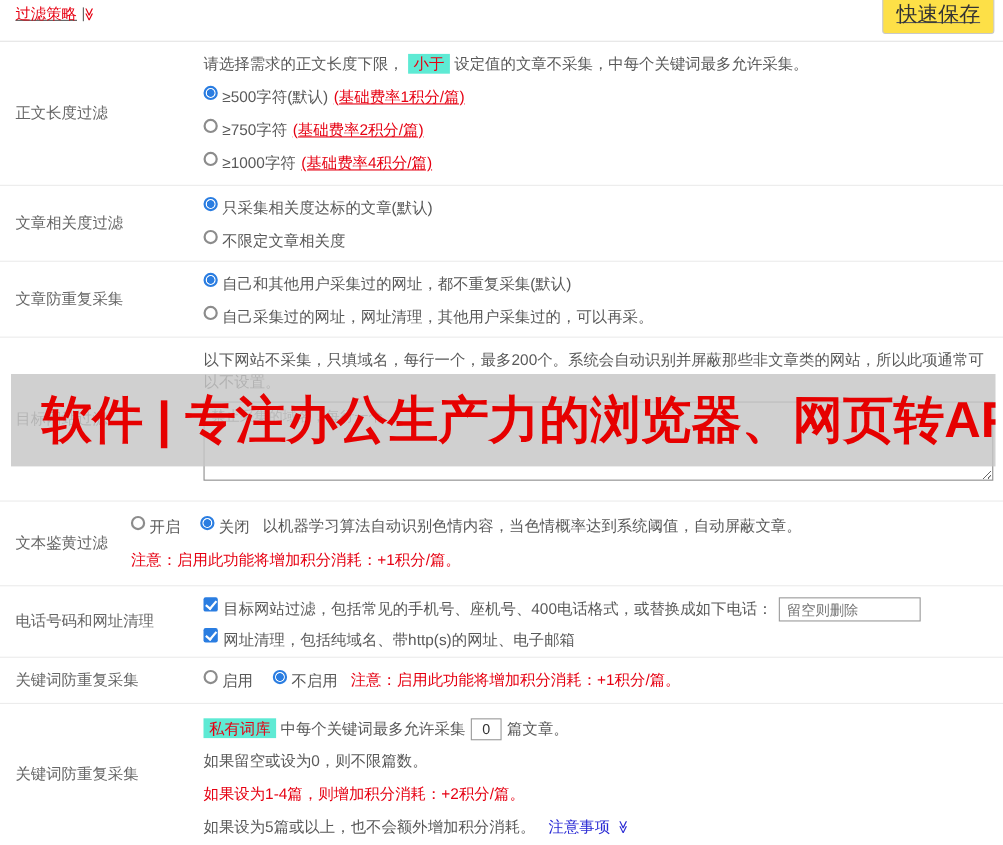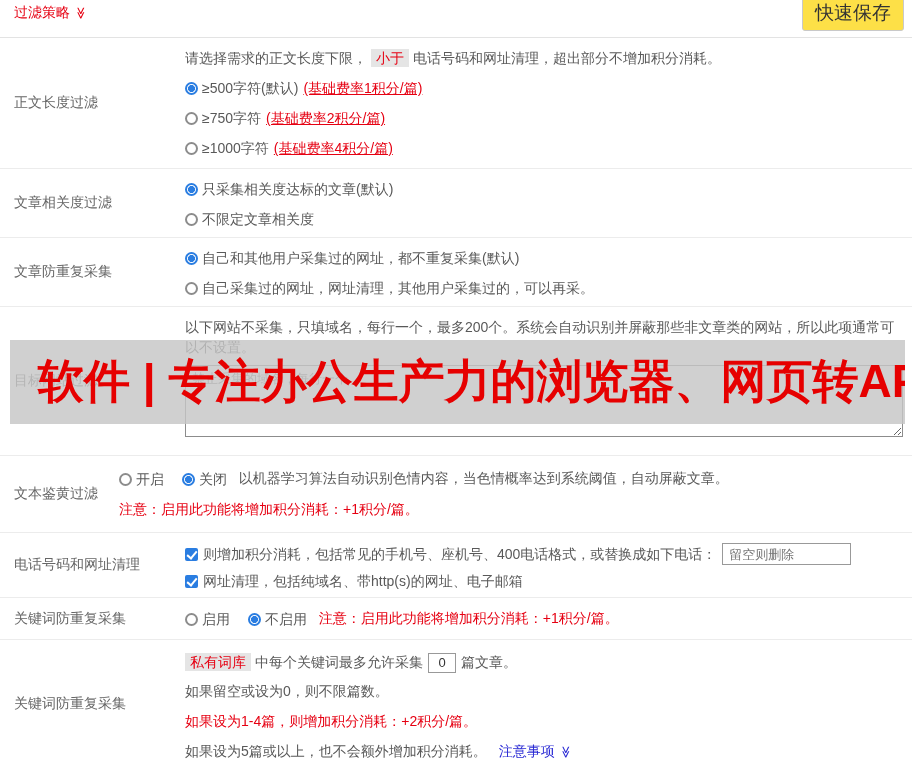--- a/index.html
+++ b/index.html
@@ -1,36 +1,36 @@
 <!DOCTYPE html>
 <html><head>
 <meta charset="utf-8">
 <style>
   html,body{margin:0;padding:0;background:#fff;}
   .page{width:912px;height:768px;position:relative;background:#fff;overflow:hidden;
         font-family:"Liberation Sans","DejaVu Sans",sans-serif;font-size:14px;color:#595959;}
   
   .hdr{height:38px;display:flex;align-items:center;justify-content:space-between;
-       padding:0 8px 12px 14px;border-bottom:1px solid #e3e3e3;box-sizing:border-box;}
+       padding:0 8px 12px 14px;border-bottom:1px solid #e3e3e3;box-sizing:border-box;text-decoration:underline;}
   .hdr-title{color:#e60012;font-size:14px;cursor:pointer;display:flex;align-items:center;}
   .chev{display:inline-block;transform:rotate(90deg);font-size:12px;margin-left:5px;line-height:1;}
   .chev.red{color:#e60012;}
   .chev.blue{color:#2a2ad4;}
   .save-btn{font-family:inherit;font-size:19px;color:#333;background:#fde047;border:1px solid #c9c9c9;
             border-radius:3px;padding:4px 12px;cursor:pointer;}
   
   .row{display:flex;border-bottom:1px solid #ececec;box-sizing:border-box;}
   .lbl{width:185px;min-width:185px;padding-left:14px;display:flex;align-items:center;
        color:#666;box-sizing:border-box;}
   .ctt{flex:1;padding-top:10px;padding-right:10px;box-sizing:border-box;}
   .line{line-height:20px;margin-bottom:10px;}
-  .opt{display:flex;align-items:center;cursor:pointer;}
+  .opt{display:flex;cursor:pointer;}
   .red{color:#e60012;}
   .u{text-decoration:underline;}
-  .tag{color:#e60012;background:#e5e5e5;padding:1px 5px;margin:0 4px;}
+  .tag{color:#e60012;background:#5eead4;padding:1px 5px;margin:0 4px;}
   .link{color:#2a2ad4;cursor:pointer;}
   
   .radio{width:9px;height:9px;border-radius:50%;border:2px solid #8c8c8c;background:#fff;
          display:inline-block;margin-right:4px;flex:none;}
   .radio.on{border-color:#2a7de1;background:radial-gradient(circle,#2a7de1 0 3.2px,#fff 3.8px);}
   .cbx{width:13px;height:13px;border-radius:2px;background:#2a7de1;display:inline-block;
        margin-right:5px;position:relative;flex:none;}
   .cbx::after{content:"";position:absolute;left:4px;top:1px;width:4px;height:8px;
        border:solid #fff;border-width:0 2px 2px 0;transform:rotate(40deg);}
   
@@ -56,21 +56,21 @@
       <span>过滤策略</span>
       <span class="chev red">≫</span>
     </div>
     <button class="save-btn">快速保存</button>
   </div>
 
   <div class="row" style="height:131px">
     <div class="lbl">正文长度过滤</div>
     <div class="ctt">
       <div class="line">
-        <span>请选择需求的正文长度下限，</span><span class="tag">小于</span><span>电话号码和网址清理，超出部分不增加积分消耗。</span>
+        <span>请选择需求的正文长度下限，</span><span class="tag">小于</span><span>设定值的文章不采集，中每个关键词最多允许采集。</span>
       </div>
       <div class="line opt">
         <span class="radio on"></span>
         <span>≥500字符(默认)</span>
         <span class="red u" style="margin-left:5px">(基础费率1积分/篇)</span>
       </div>
       <div class="line opt">
         <span class="radio"></span>
         <span>≥750字符</span>
         <span class="red u" style="margin-left:5px">(基础费率2积分/篇)</span>
@@ -135,21 +135,21 @@
       <div class="line red">注意：启用此功能将增加积分消耗：+1积分/篇。</div>
     </div>
     <div class="lbl">文本鉴黄过滤</div>
   </div>
 
   <div class="row" style="height:65px">
     <div class="lbl">电话号码和网址清理</div>
     <div class="ctt">
       <div class="line opt" style="margin-bottom:6px">
         <span class="cbx"></span>
-        <span>则增加积分消耗，包括常见的手机号、座机号、400电话格式，或替换成如下电话：</span>
+        <span>目标网站过滤，包括常见的手机号、座机号、400电话格式，或替换成如下电话：</span>
         <input class="txt-input" type="text" placeholder="留空则删除" style="">
       </div>
       <div class="line opt">
         <span class="cbx"></span>
         <span>网址清理，包括纯域名、带http(s)的网址、电子邮箱</span>
       </div>
     </div>
   </div>
 
   <div class="row" style="height:42px">

